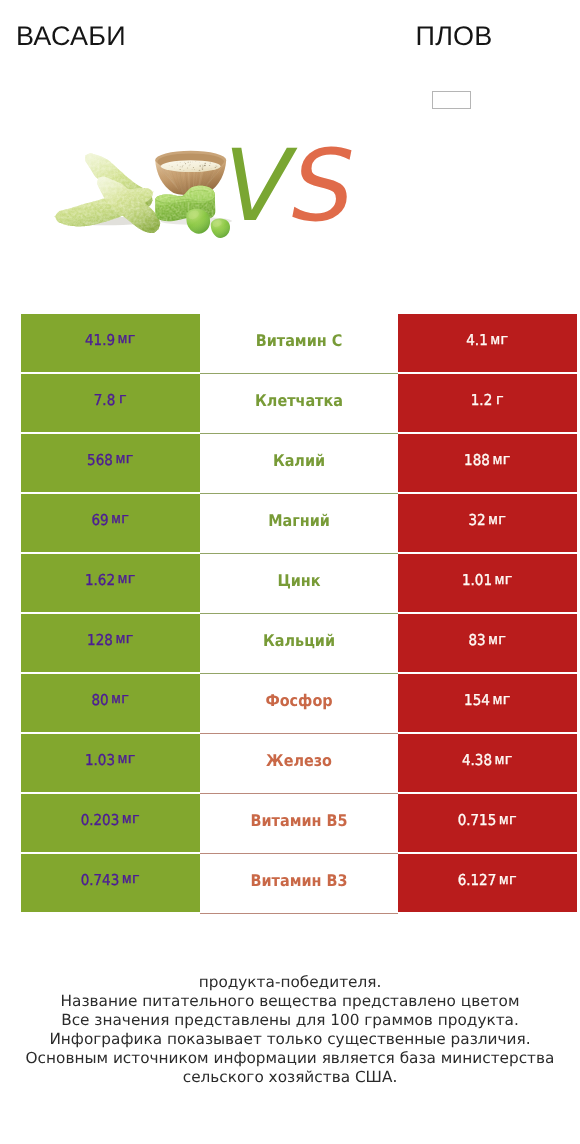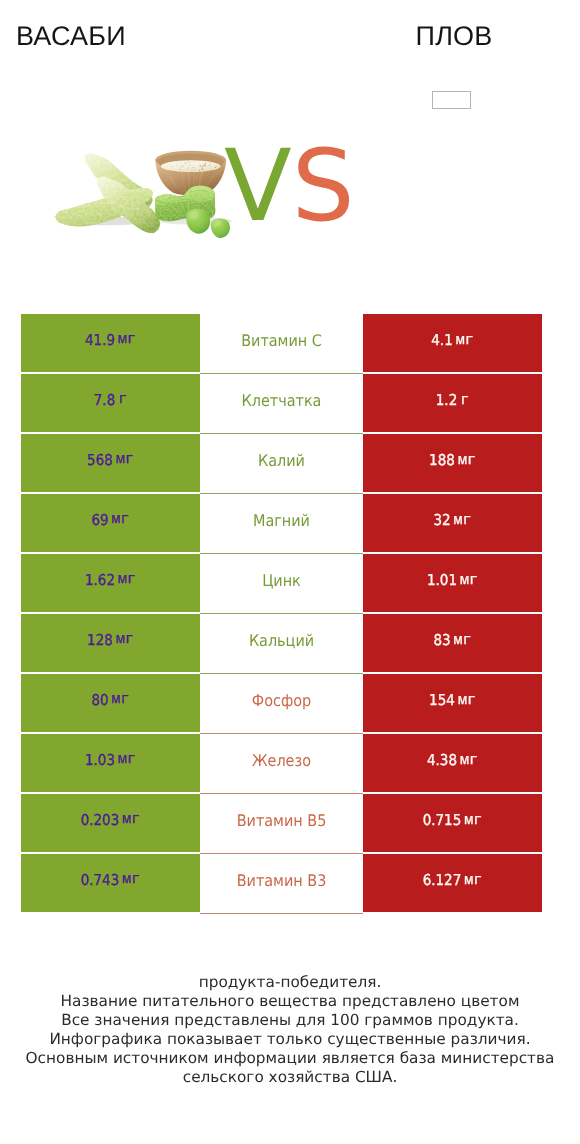--- a/index.html
+++ b/index.html
@@ -7,28 +7,28 @@
   .page{position:relative;width:580px;height:1144px;overflow:hidden;background:#fff;}
   .titles{position:absolute;left:0;top:0;width:580px;height:60px;}
   .title{position:absolute;top:21px;font-size:27px;font-weight:400;color:#151515;text-transform:uppercase;letter-spacing:0.2px;}
   .title.left{left:16px;width:254px;text-align:left;}
   .title.right{left:254px;width:400px;text-align:center;}
   .placeholder{position:absolute;left:432px;top:91px;width:37px;height:16px;border:1px solid #b5b5b5;background:#fff;}
   .hero{position:absolute;left:0;top:125px;width:580px;height:130px;}
   .table{position:absolute;left:0;top:314px;width:580px;}
   .row{position:relative;height:58px;margin-bottom:2px;display:flex;}
   .cell-l{width:179px;margin-left:21px;background:#82a72e;color:#4c1d95;display:flex;align-items:center;justify-content:center;padding-bottom:7px;box-sizing:border-box;}
-  .cell-m{width:163px;display:flex;align-items:center;justify-content:center;font-family:"DejaVu Sans",sans-serif;font-stretch:condensed;font-weight:400;font-size:16px;background:#ffffff;border-bottom:1px solid #82a72e;box-sizing:border-box;height:60px;padding-bottom:7px;}
+  .cell-m{width:198px;display:flex;align-items:center;justify-content:center;font-family:"DejaVu Sans",sans-serif;font-stretch:condensed;font-weight:700;font-size:16px;background:#ffffff;border-bottom:1px solid #82a72e;box-sizing:border-box;height:60px;padding-bottom:7px;}
   .cell-m.win-left{color:#789b37;border-bottom-color:#93a567;}
   .cell-m.win-right{color:#c96847;border-bottom-color:#bb8a7c;}
   .cell-r{width:179px;background:#b91c1c;color:#fffaf5;display:flex;align-items:center;justify-content:center;padding-bottom:6px;box-sizing:border-box;}
   .val{font-family:"DejaVu Sans",sans-serif;font-stretch:condensed;font-weight:400;font-size:15px;-webkit-text-stroke:0.35px currentColor;}
   .unit{font-family:Liberation Mono, monospace;font-stretch:condensed;font-weight:400;font-size:15px;margin-left:3px;-webkit-text-stroke:0.35px currentColor;}
   .footer{position:absolute;left:0;top:973px;width:580px;text-align:center;font-family:"DejaVu Sans",sans-serif;font-size:15.3px;font-weight:400;color:#2b2b2b;line-height:18.9px;}
-  .vs{position:absolute;left:224px;top:136.5px;font-family:"DejaVu Sans",sans-serif;font-size:99px;font-weight:400;line-height:1;letter-spacing:0px;}
+  .vs{position:absolute;left:224px;top:136.5px;font-family:"DejaVu Sans",sans-serif;font-size:99px;font-weight:400;line-height:1;letter-spacing:0px;font-style:italic;}
   .vs .v{color:#7aa632;}
   .vs .s{color:#e06b4a;}
 </style>
 </head>
 <body>
 
 <div class="page">
   <div class="titles">
     <div class="title left">Васаби</div>
     <div class="title right">Плов</div>

